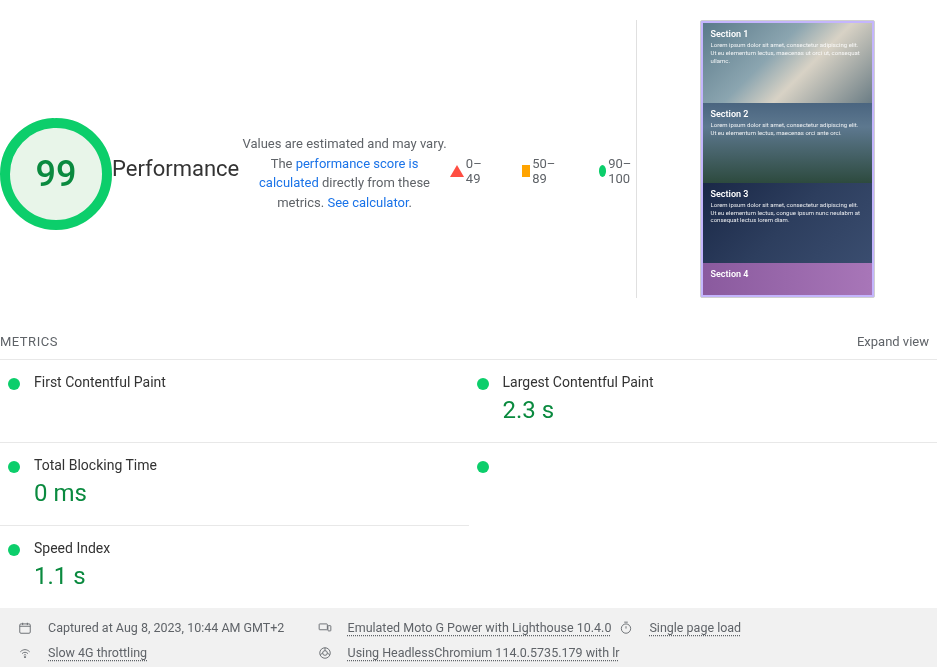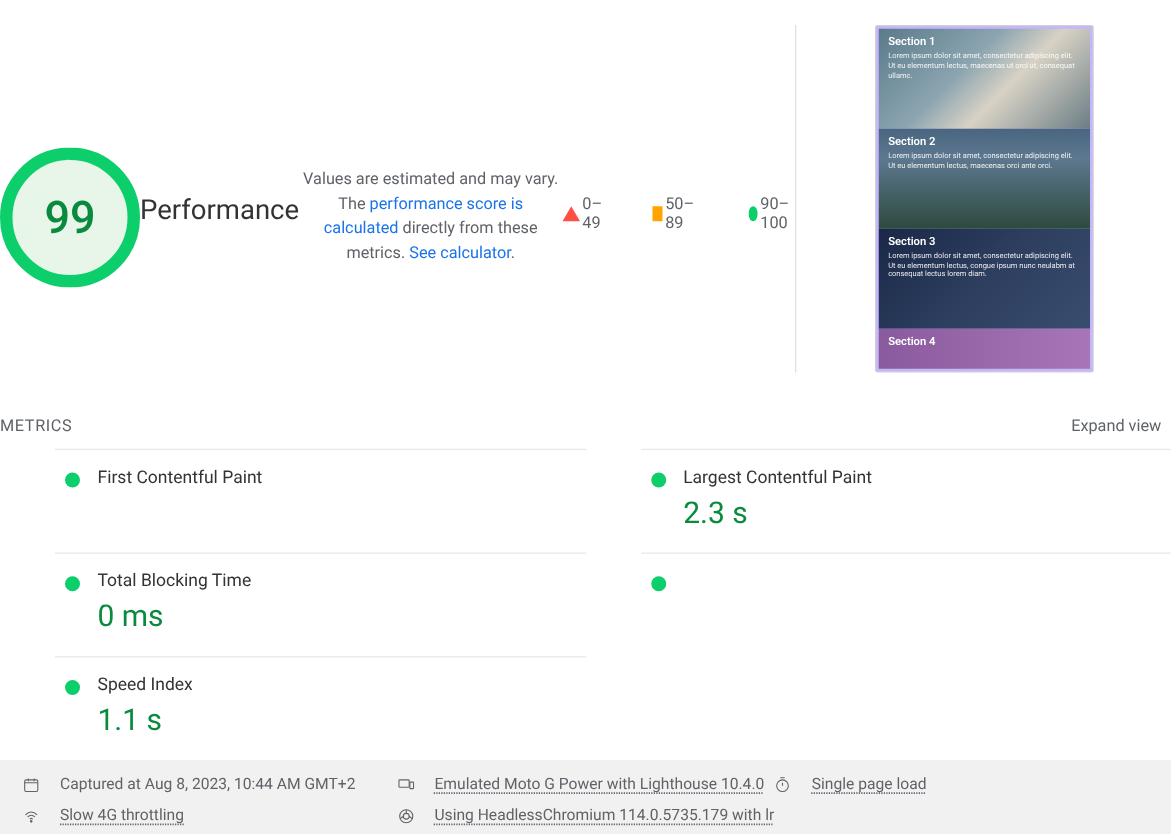--- a/index.html
+++ b/index.html
@@ -26,21 +26,21 @@
 .sec-title { font-weight: 600; font-size: 9px; margin-bottom: 2px; }
 .sec-text { font-size: 6px; opacity: 0.9; line-height: 1.3; }
 .sec1 { background: linear-gradient(135deg, #5a7a8a 0%, #8ba5b0 40%, #d8d2c5 60%, #6b7d85 100%); }
 .sec2 { background: linear-gradient(180deg, #4a6580 0%, #5d788f 30%, #2d4a3e 100%); }
 .sec3 { background: linear-gradient(135deg, #1a2847 0%, #2d3e5e 50%, #3a4d6f 100%); }
 .sec4 { background: linear-gradient(90deg, #8a5a9e 0%, #a876b8 100%); flex: 0.3; }
 .metrics-header { display: flex; justify-content: space-between; padding: 6px 8px 10px 0; font-size: 13px; color: #5f6368; }
 .metrics-title { letter-spacing: 0.5px; }
 .expand { cursor: pointer; }
 .metrics-grid { display: grid; grid-template-columns: 1fr 1fr; }
-.metric { border-top: 1px solid #e8e8e8; padding: 14px 8px 18px 8px; display: flex; gap: 14px; align-items: flex-start; margin-left: 44px; }
+.metric { border-top: 1px solid #e8e8e8; padding: 14px 8px 18px 8px; display: flex; gap: 14px; align-items: flex-start; }
 .metric-dot { width: 12px; height: 12px; border-radius: 50%; background: #0cce6b; margin-top: 4px; flex-shrink: 0; }
 .metric-body { display: flex; flex-direction: column; gap: 6px; }
 .metric-label { font-size: 14px; color: #333; }
 .metric-value { font-size: 24px; color: #0a8a3f; font-weight: 400; }
 .footer { background: #f1f1f1; padding: 12px 18px; display: grid; grid-template-columns: 1fr 1fr 1fr; row-gap: 10px; font-size: 12.5px; color: #5f6368; }
 .footer-item { display: flex; align-items: center; gap: 16px; white-space: nowrap; }
 .footer-item.u span { text-decoration: underline dotted; text-underline-offset: 3px; cursor: pointer; }
 .ficon { width: 14px; height: 14px; display: inline-flex; align-items: center; justify-content: center; flex-shrink: 0; }
 .ficon svg { width: 14px; height: 14px; stroke: #5f6368; fill: none; stroke-width: 1.5; }
 </style>

